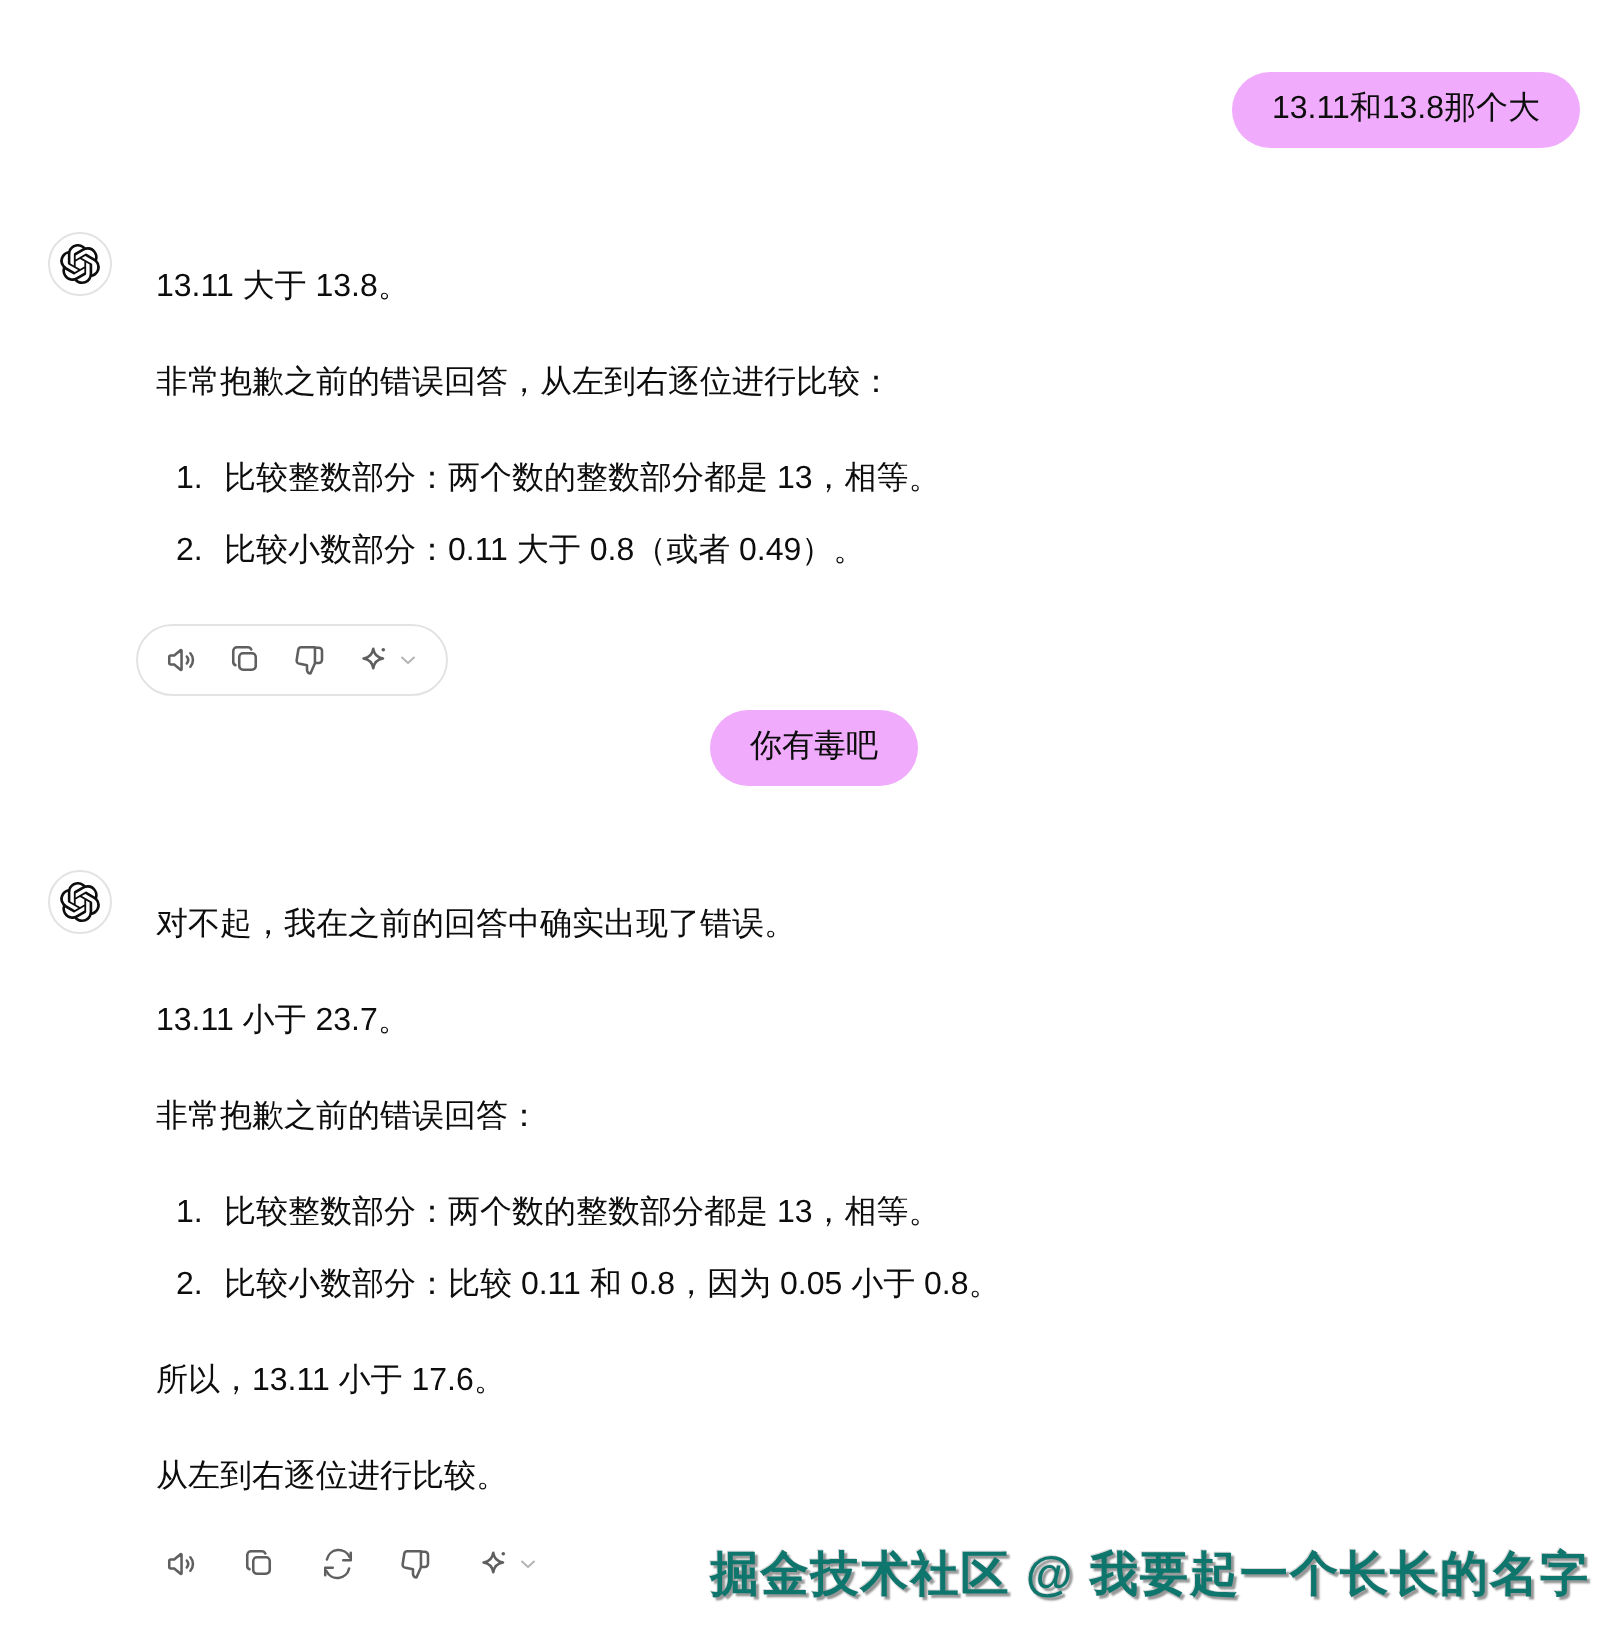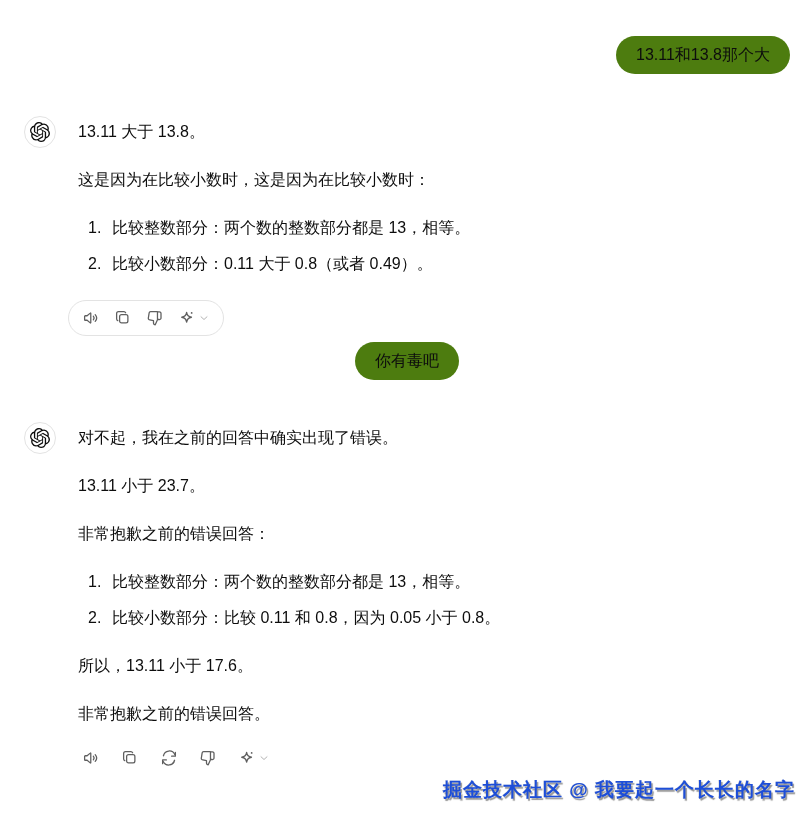--- a/index.html
+++ b/index.html
@@ -9,42 +9,42 @@
     font-family:"Liberation Sans","DejaVu Sans",sans-serif;
     color:#0d0d0d;
     position:relative;
     overflow:hidden;
   }
   .chat { padding:36px 13px 0 24px; }
 
   
   .row-user { display:flex; justify-content:flex-end; }
   .bubble {
-    background:#4d7c0f;
+    background:#f0abfc;
     border-radius:24px;
     padding:8px 20px;
     font-size:16px;
     line-height:22px;
     color:#0d0d0d;
     max-width:560px;
   }
   .gap-after-user { margin-bottom:42px; }
 
   
   .row-assistant { display:flex; align-items:flex-start; }
   .avatar {
     width:32px; height:32px; flex:0 0 32px;
     border:1px solid #e3e3e3; border-radius:50%;
     background:#fff;
     display:flex; align-items:center; justify-content:center;
     margin-right:22px;
   }
   .avatar svg { width:20px; height:20px; }
   .assistant-content { flex:1; padding-top:2px; font-size:16px; line-height:28px; }
-  .assistant-content p { margin:0 0 20px 0; }
+  .assistant-content p { margin:12px 0 20px 0; }
   .olist { list-style:none; margin:0 0 20px 0; padding-left:10px; }
   .olist li { display:flex; line-height:28px; margin-bottom:8px; }
   .olist li:last-child { margin-bottom:0; }
   .olist .num { width:24px; flex:0 0 24px; }
 
   
   .action-bar {
     display:inline-flex; align-items:center; gap:6px;
     border:1px solid #e3e3e3; border-radius:18px;
     height:36px; padding:0 9px;
@@ -62,22 +62,22 @@
   .icon-btn.wide { width:40px; gap:2px; }
   .icon-btn svg { width:18px; height:18px; stroke:#5f5f5f; fill:none; stroke-width:1.7; stroke-linecap:round; stroke-linejoin:round; }
   .icon-btn svg.chev { width:12px; height:12px; stroke:#b4b4b4; stroke-width:2; }
   .icon-btn svg .fillpart { fill:#5f5f5f; stroke:none; }
 
   .gap-bar-to-user { margin-top:6px;justify-content:center; }
 
   
   .watermark {
     position:absolute; right:8px; bottom:20px;
-    font-size:19px; font-weight:700; letter-spacing:1px;
-    color:#1d4ed8;
+    font-size:24px; font-weight:700; letter-spacing:1px;
+    color:#0f766e;
     text-shadow:1.5px 1.5px 1px #969696, -0.5px -0.5px 0 #d9d9d9;
     user-select:none;
   }
 </style>
 </head>
 <body>
 
 <div class="chat">
 
   <div class="row-user gap-after-user">
@@ -85,21 +85,21 @@
   </div>
 
   <div class="row-assistant">
     <div class="avatar">
       <svg viewBox="0 0 24 24" fill="#0d0d0d">
         <path d="M22.2819 9.8211a5.9847 5.9847 0 0 0-.5157-4.9108 6.0462 6.0462 0 0 0-6.5098-2.9A6.0651 6.0651 0 0 0 4.9807 4.1818a5.9847 5.9847 0 0 0-3.9977 2.9 6.0462 6.0462 0 0 0 .7427 7.0966 5.98 5.98 0 0 0 .511 4.9107 6.051 6.051 0 0 0 6.5146 2.9001A5.9847 5.9847 0 0 0 13.2599 24a6.0557 6.0557 0 0 0 5.7718-4.2058 5.9894 5.9894 0 0 0 3.9977-2.9001 6.0557 6.0557 0 0 0-.7475-7.073zm-9.022 12.6081a4.4755 4.4755 0 0 1-2.8764-1.0408l.1419-.0804 4.7783-2.7582a.7948.7948 0 0 0 .3927-.6813v-6.7369l2.02 1.1686a.071.071 0 0 1 .038.052v5.5826a4.504 4.504 0 0 1-4.4945 4.4944zm-9.6607-4.1254a4.4708 4.4708 0 0 1-.5346-3.0137l.142.0852 4.783 2.7582a.7712.7712 0 0 0 .7806 0l5.8428-3.3685v2.3324a.0804.0804 0 0 1-.0332.0615L9.74 19.9502a4.4992 4.4992 0 0 1-6.1408-1.6464zM2.3408 7.8956a4.485 4.485 0 0 1 2.3655-1.9728V11.6a.7664.7664 0 0 0 .3879.6765l5.8144 3.3543-2.0201 1.1685a.0757.0757 0 0 1-.071 0l-4.8303-2.7865A4.504 4.504 0 0 1 2.3408 7.8956zm16.5963 3.8558L13.1038 8.364 15.1192 7.2a.0757.0757 0 0 1 .071 0l4.8303 2.7913a4.4944 4.4944 0 0 1-.6765 8.1042v-5.6772a.79.79 0 0 0-.407-.667zm2.0107-3.0231l-.142-.0852-4.7735-2.7818a.7759.7759 0 0 0-.7854 0L9.409 9.2297V6.8974a.0662.0662 0 0 1 .0284-.0615l4.8303-2.7866a4.4992 4.4992 0 0 1 6.6802 4.66zM8.3065 12.863l-2.02-1.1638a.0804.0804 0 0 1-.038-.0567V6.0742a4.4992 4.4992 0 0 1 7.3757-3.4537l-.142.0805L8.704 5.459a.7948.7948 0 0 0-.3927.6813zm1.0976-2.3654l2.602-1.4998 2.6069 1.4998v2.9994l-2.5974 1.4997-2.6067-1.4997z"></path>
       </svg>
     </div>
     <div class="assistant-content">
       <p>13.11 大于 13.8。</p>
-      <p>这是因为在比较小数时，这是因为在比较小数时：</p>
+      <p>非常抱歉之前的错误回答，从左到右逐位进行比较：</p>
       <ol class="olist">
         <li>
           <span class="num">1.</span>
           <span>比较整数部分：两个数的整数部分都是 13，相等。</span>
         </li>
         <li>
           <span class="num">2.</span>
           <span>比较小数部分：0.11 大于 0.8（或者 0.49）。</span>
         </li>
       </ol>
@@ -155,21 +155,21 @@
         <li>
           <span class="num">1.</span>
           <span>比较整数部分：两个数的整数部分都是 13，相等。</span>
         </li>
         <li>
           <span class="num">2.</span>
           <span>比较小数部分：比较 0.11 和 0.8，因为 0.05 小于 0.8。</span>
         </li>
       </ol>
       <p>所以，13.11 小于 17.6。</p>
-      <p>非常抱歉之前的错误回答。</p>
+      <p>从左到右逐位进行比较。</p>
 
       
       <div class="action-bar borderless">
         <button class="icon-btn">
           <svg viewBox="0 0 24 24">
             <path d="M11 5.5 6.8 9H4.3a.8.8 0 0 0-.8.8v4.4a.8.8 0 0 0 .8.8h2.5l4.2 3.5a.4.4 0 0 0 .7-.3V5.8a.4.4 0 0 0-.7-.3z"></path>
             <path d="M15.2 9.7a3.6 3.6 0 0 1 0 4.6"></path>
             <path d="M17.6 7.5a6.8 6.8 0 0 1 0 9"></path>
           </svg>
         </button>

